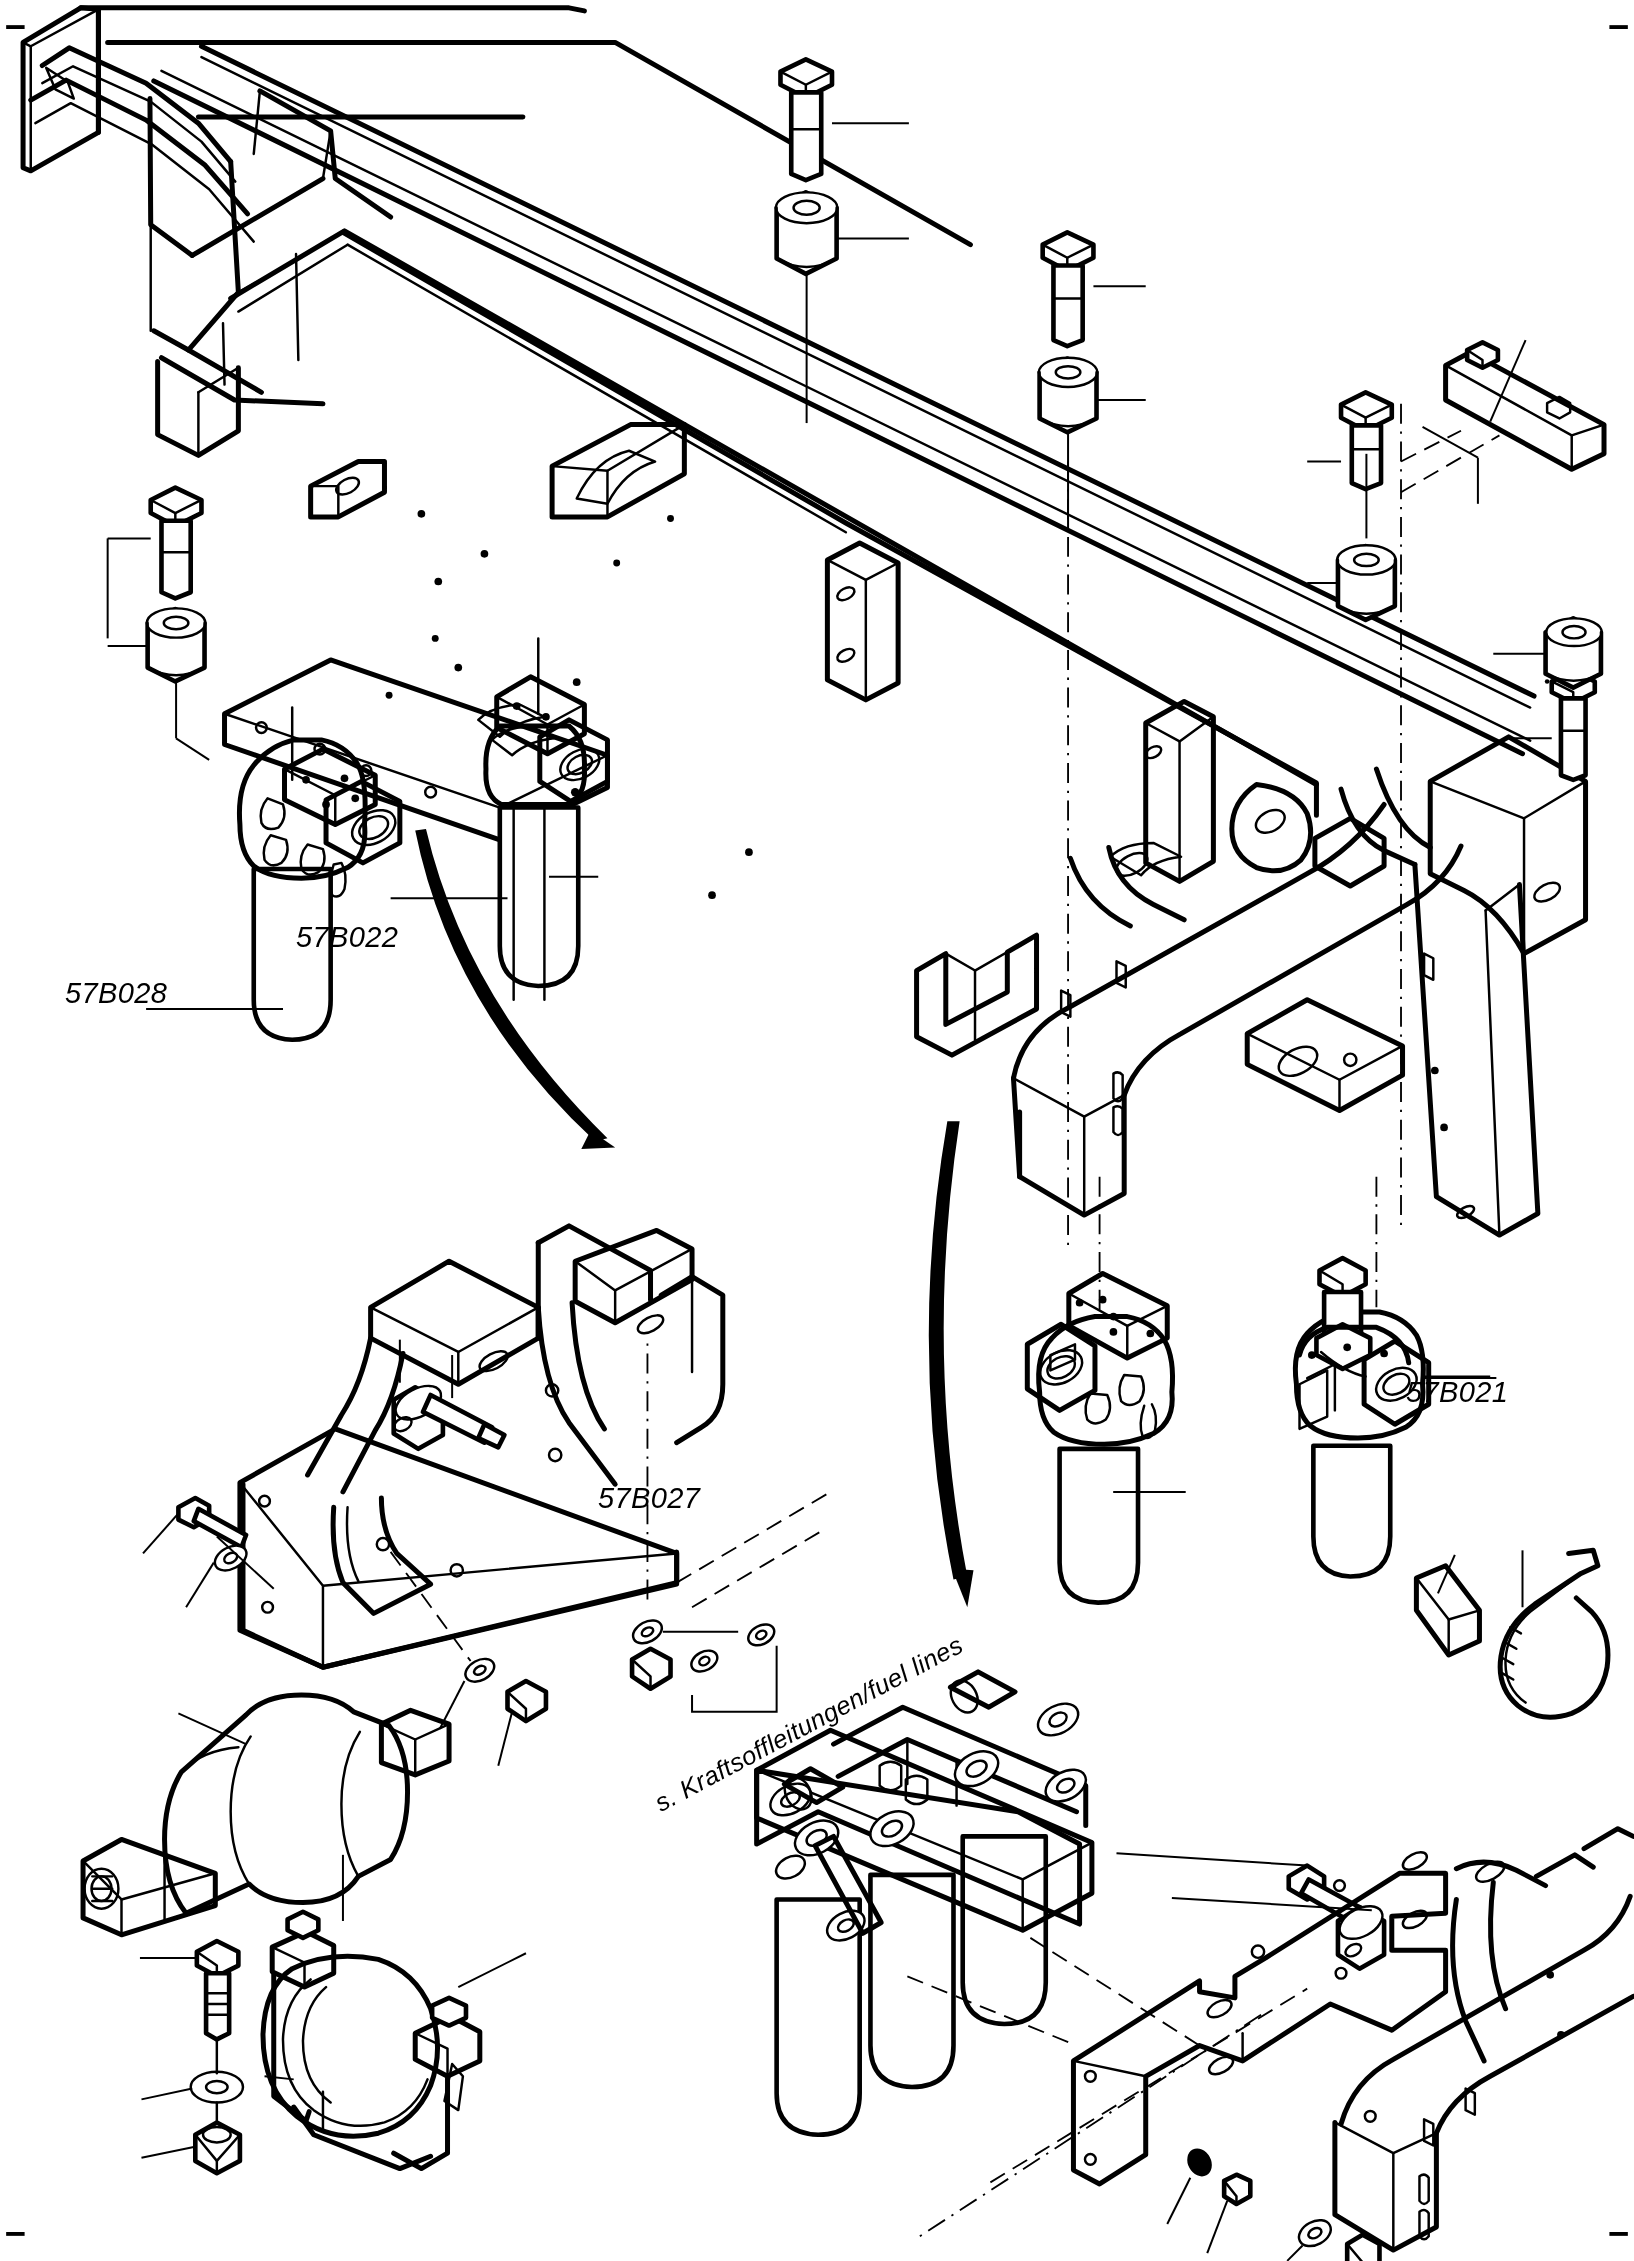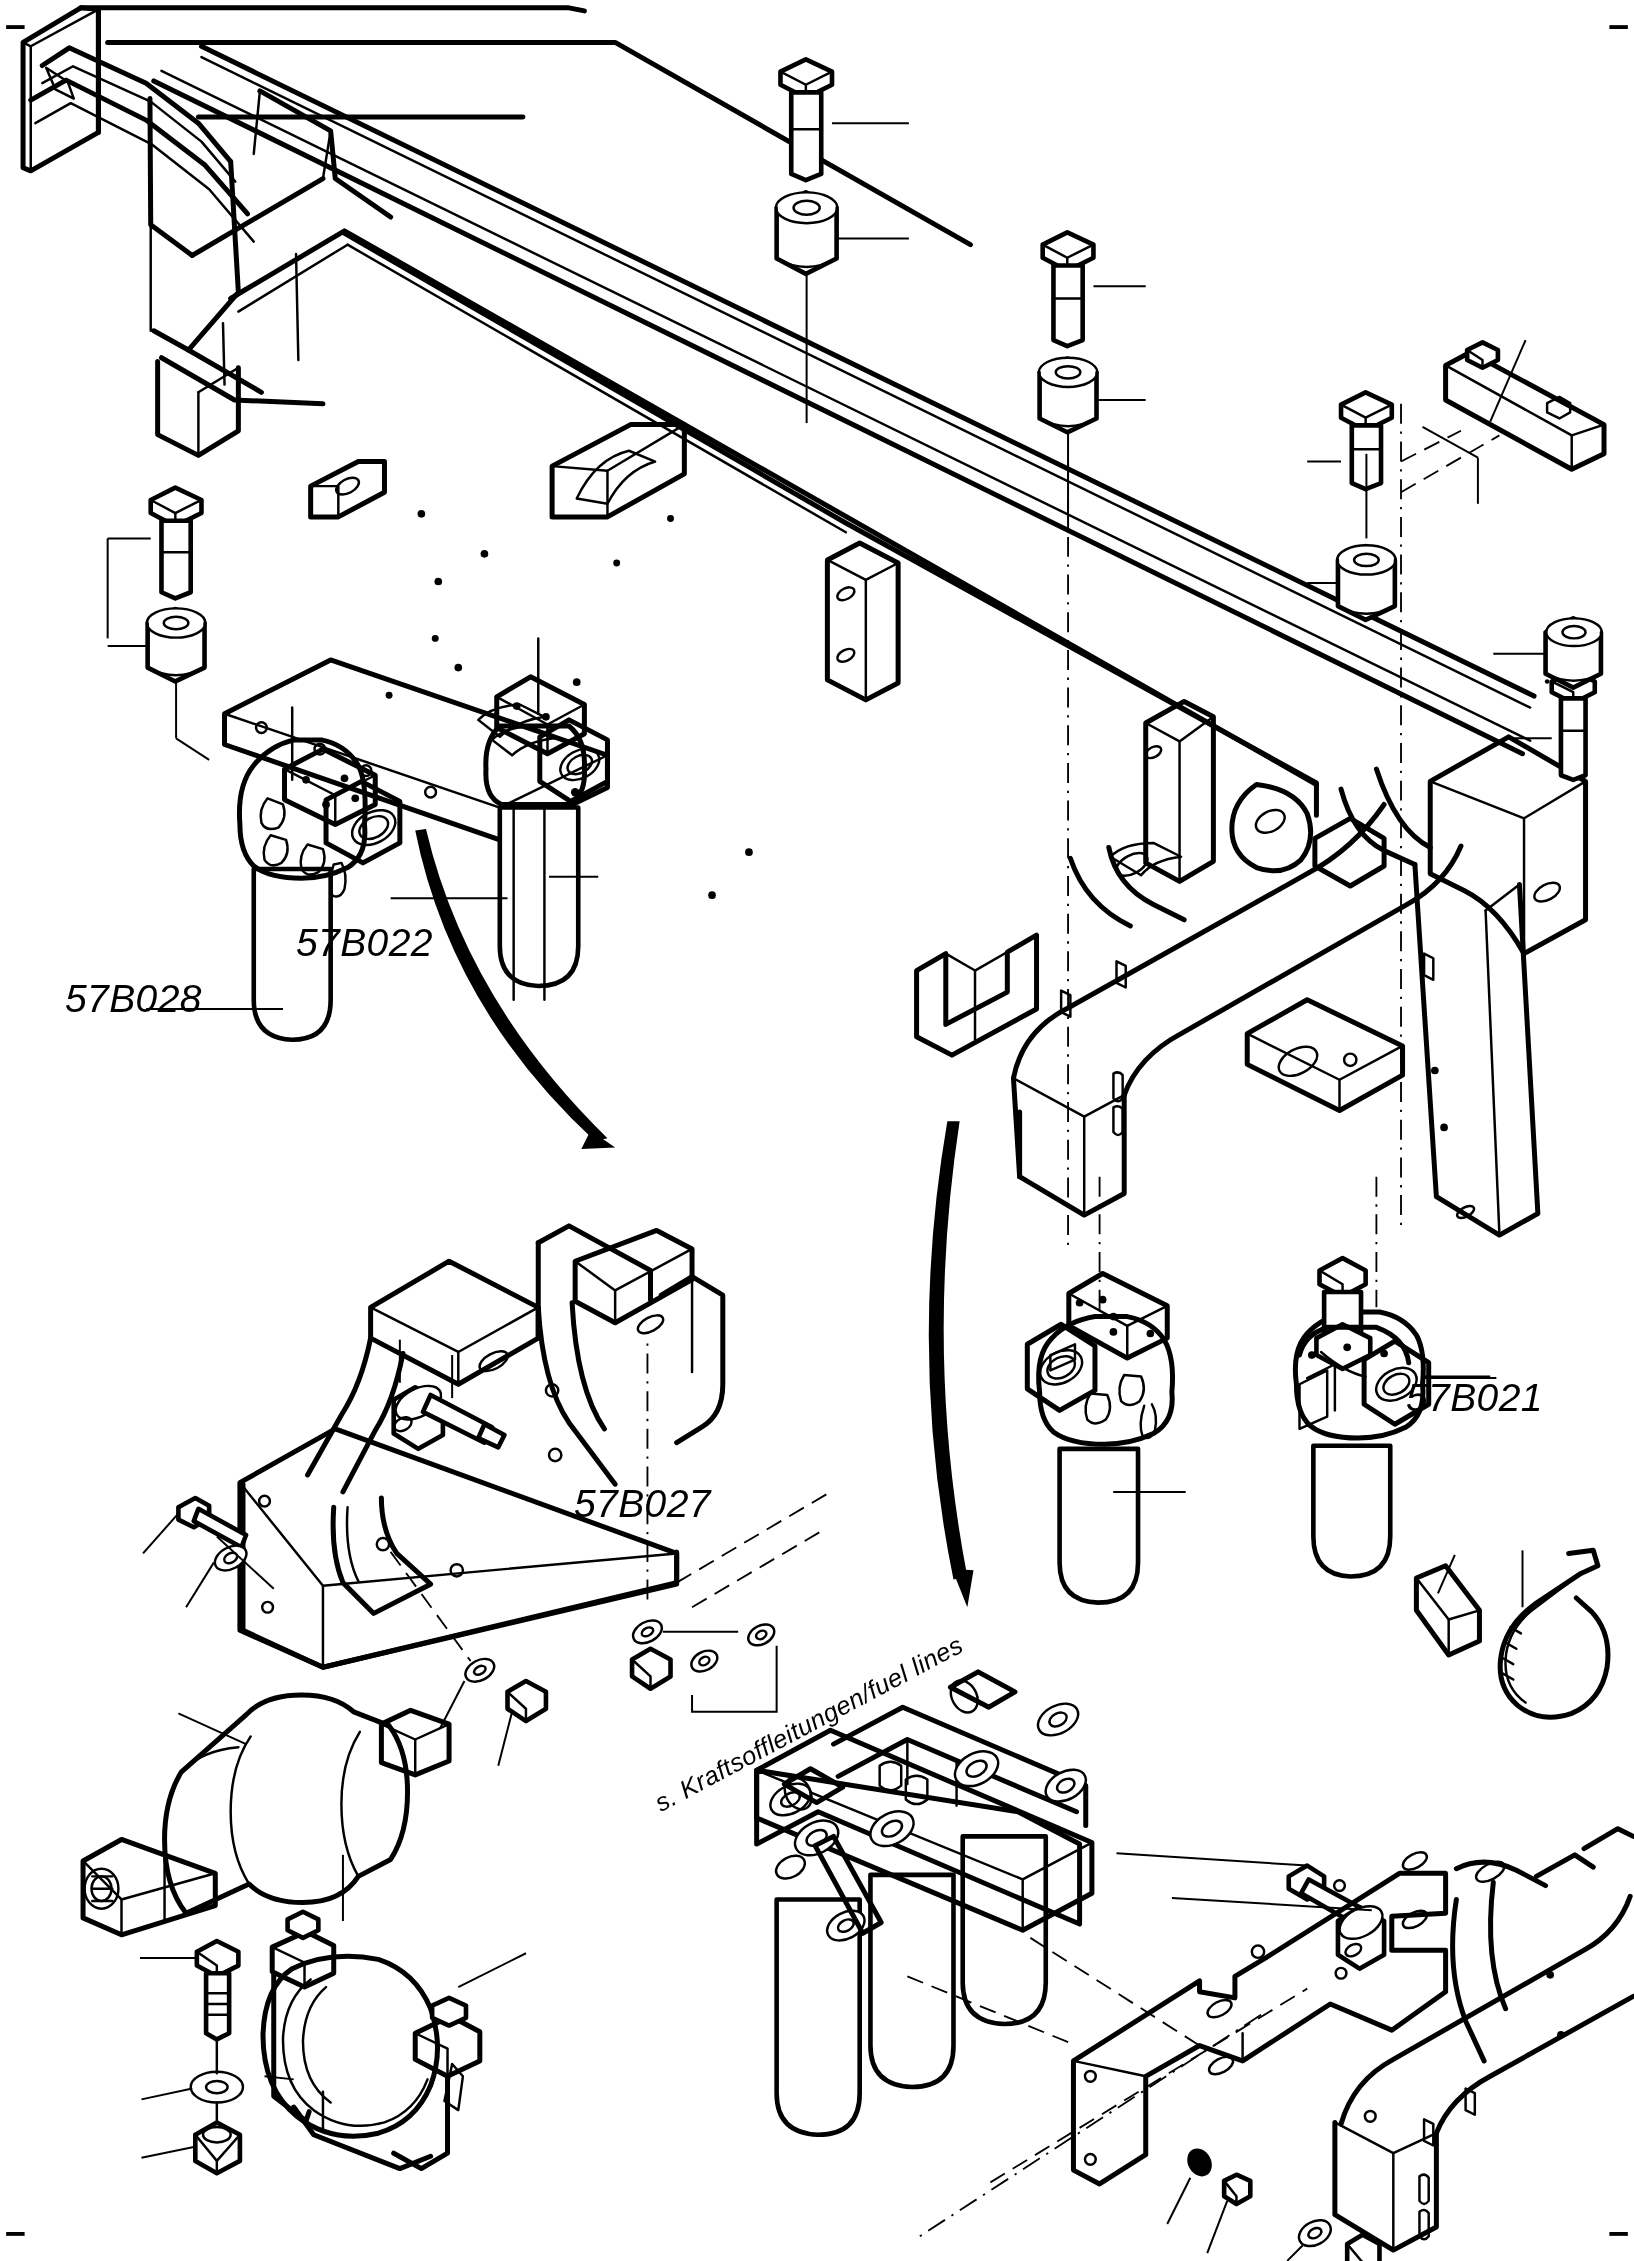--- a/index.html
+++ b/index.html
@@ -8,21 +8,21 @@
     position:relative;
     width:1634px;height:2261px;
     background:#ffffff;
     overflow:hidden;
   }
   #sheet svg{position:absolute;left:0;top:0;width:1634px;height:2261px;}
   .lbl{
     position:absolute;
     font-family:"Liberation Sans",sans-serif;
     font-style:italic;
-    font-size:39px;
+    font-size:29px;
     color:#000;
     white-space:nowrap;
     letter-spacing:0.4px;
   }
   .lbl.rot{
     font-size:25.4px;
     transform-origin:0 0;
   }
 </style>
 </head>
@@ -657,20 +657,20 @@
       <line class="lead" x1="508" y1="1168" x2="660" y2="1168"></line>
       <line class="lead" x1="1448" y1="1940" x2="1540" y2="1940"></line>
       <line class="lead" x1="1850" y1="1792" x2="1946" y2="1792"></line>
     </g>
   </svg>
 
   <div class="lbl" style="left:65px;top:977px;">57B028</div>
 
   <div class="lbl" style="left:296px;top:921px;">57B022</div>
 
-  <div class="lbl" style="left:574px;top:1482px;">57B027</div>
+  <div class="lbl" style="left:598px;top:1482px;">57B027</div>
 
   <div class="lbl" style="left:1406px;top:1376px;">57B021</div>
 
   <div class="lbl rot" style="left:650px;top:1792px;transform:rotate(-28deg);">s. Kraftsoffleitungen/fuel lines</div>
 
 </div>
 
 
 </body></html>

